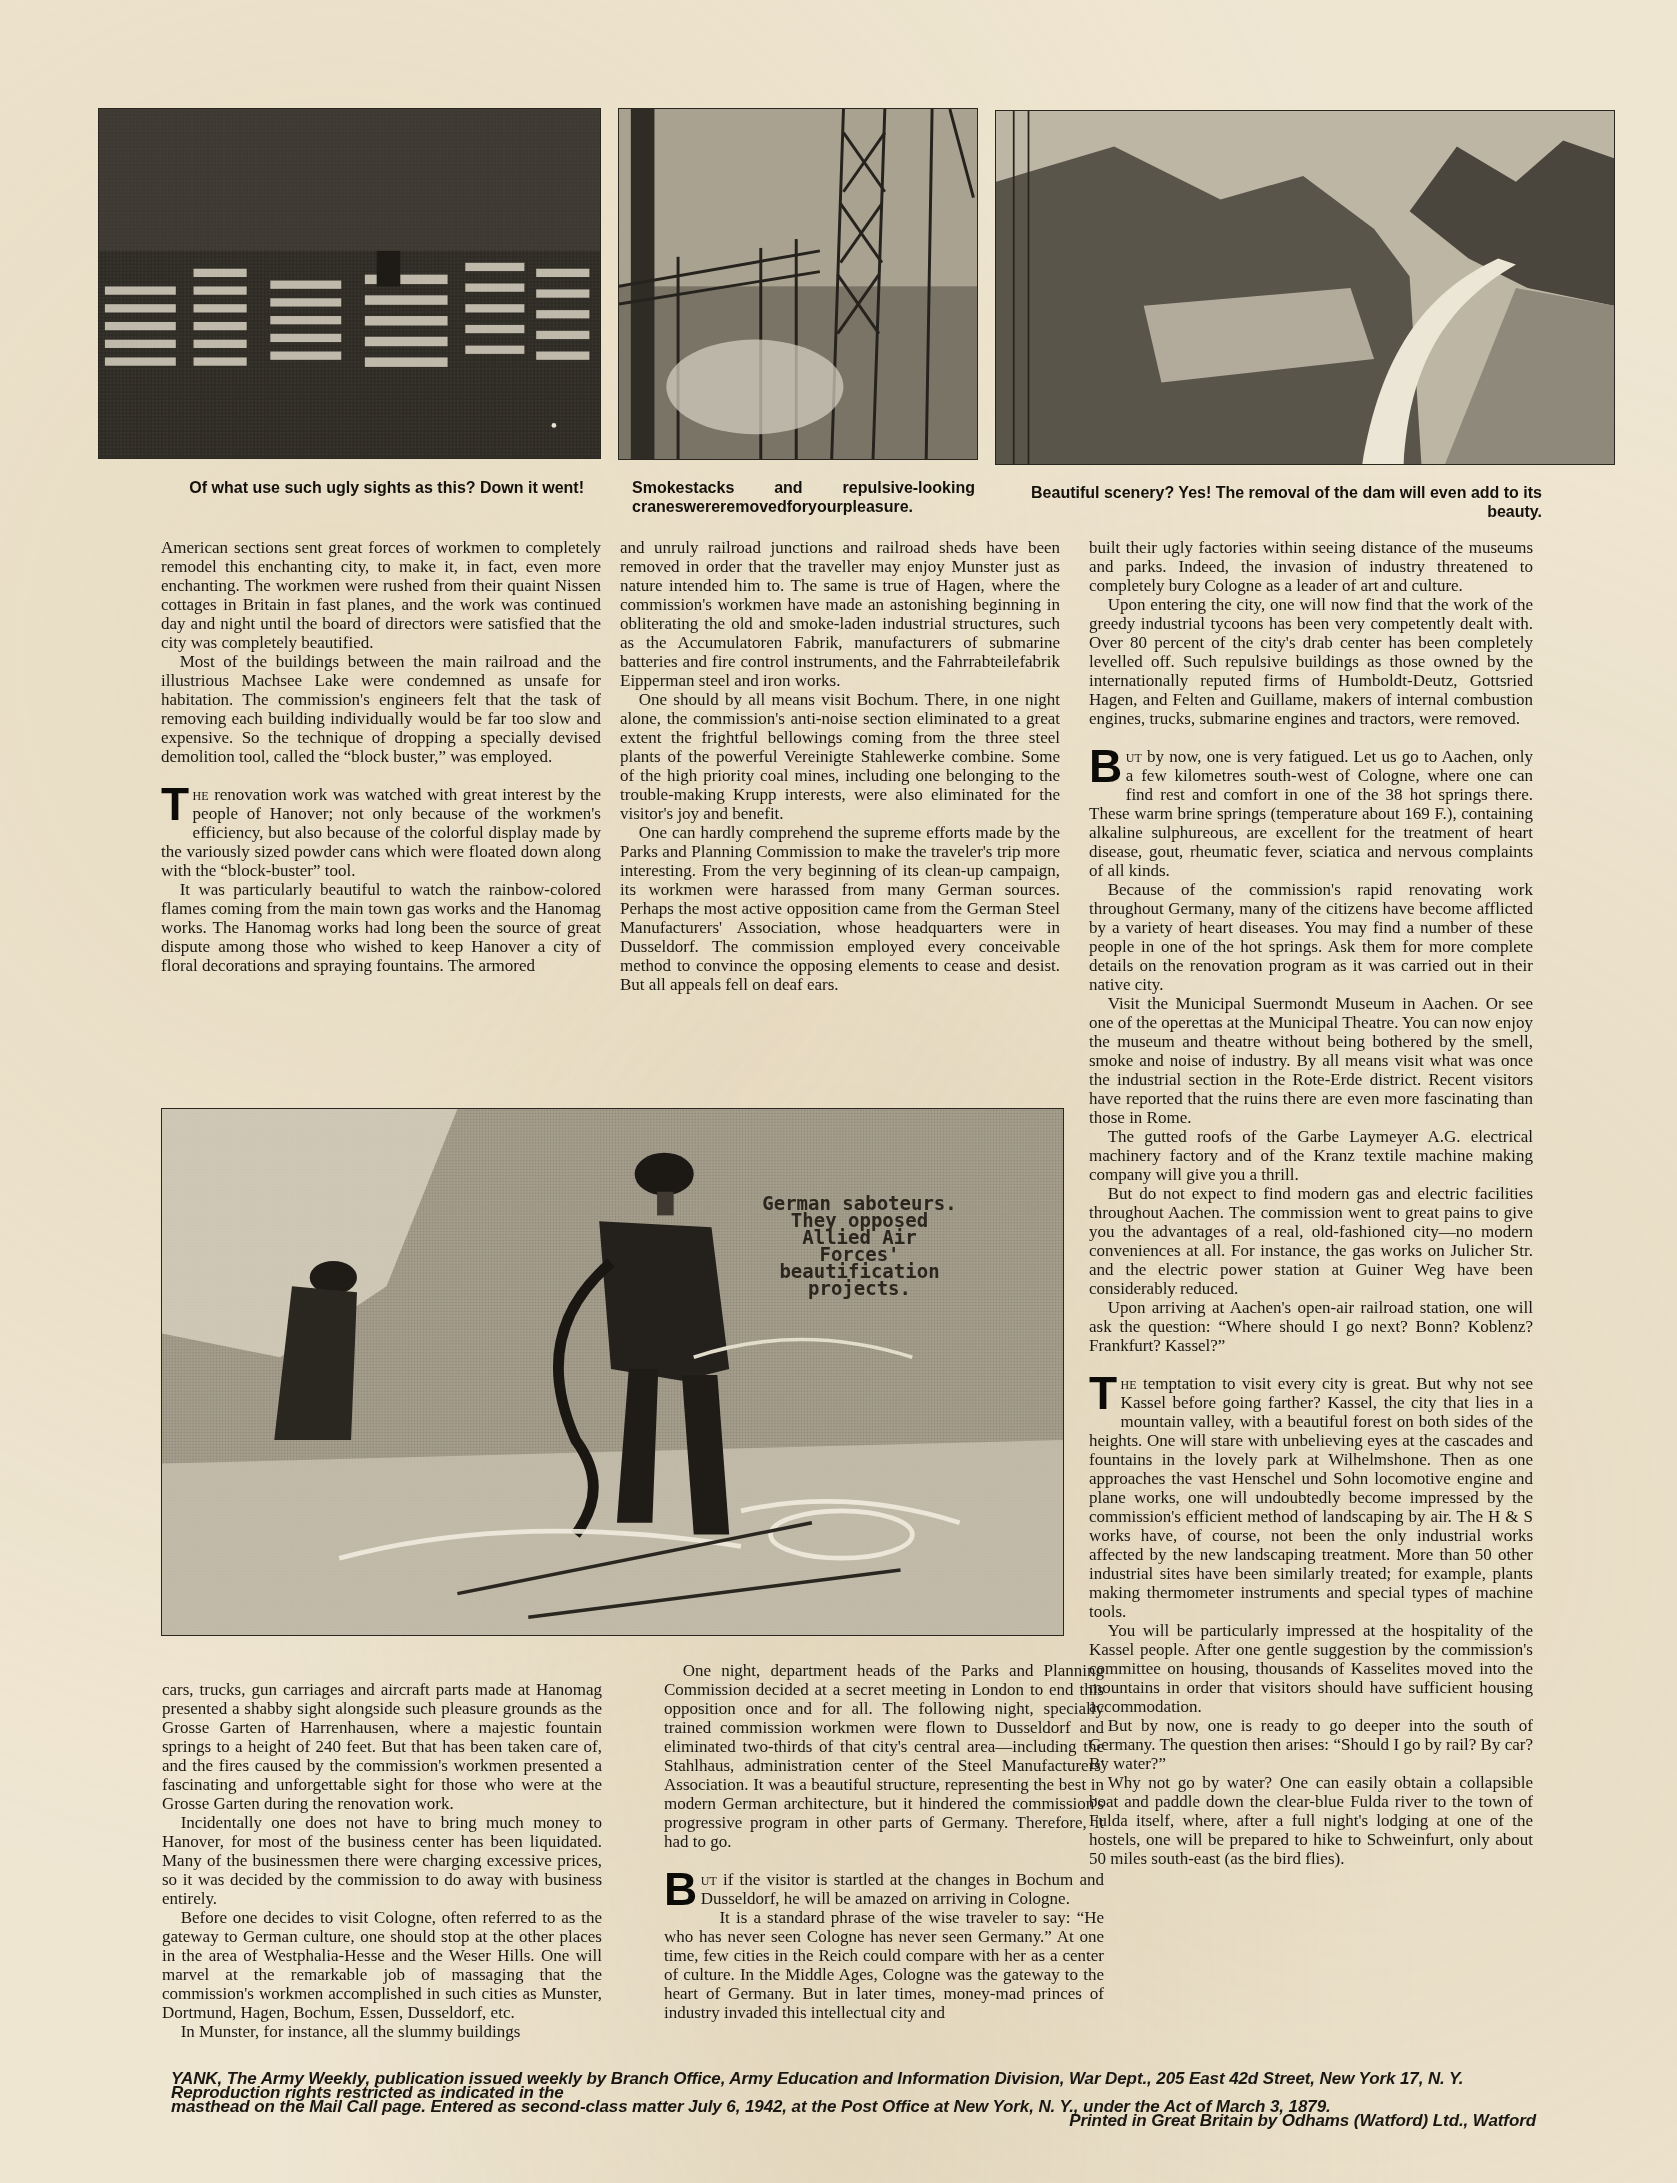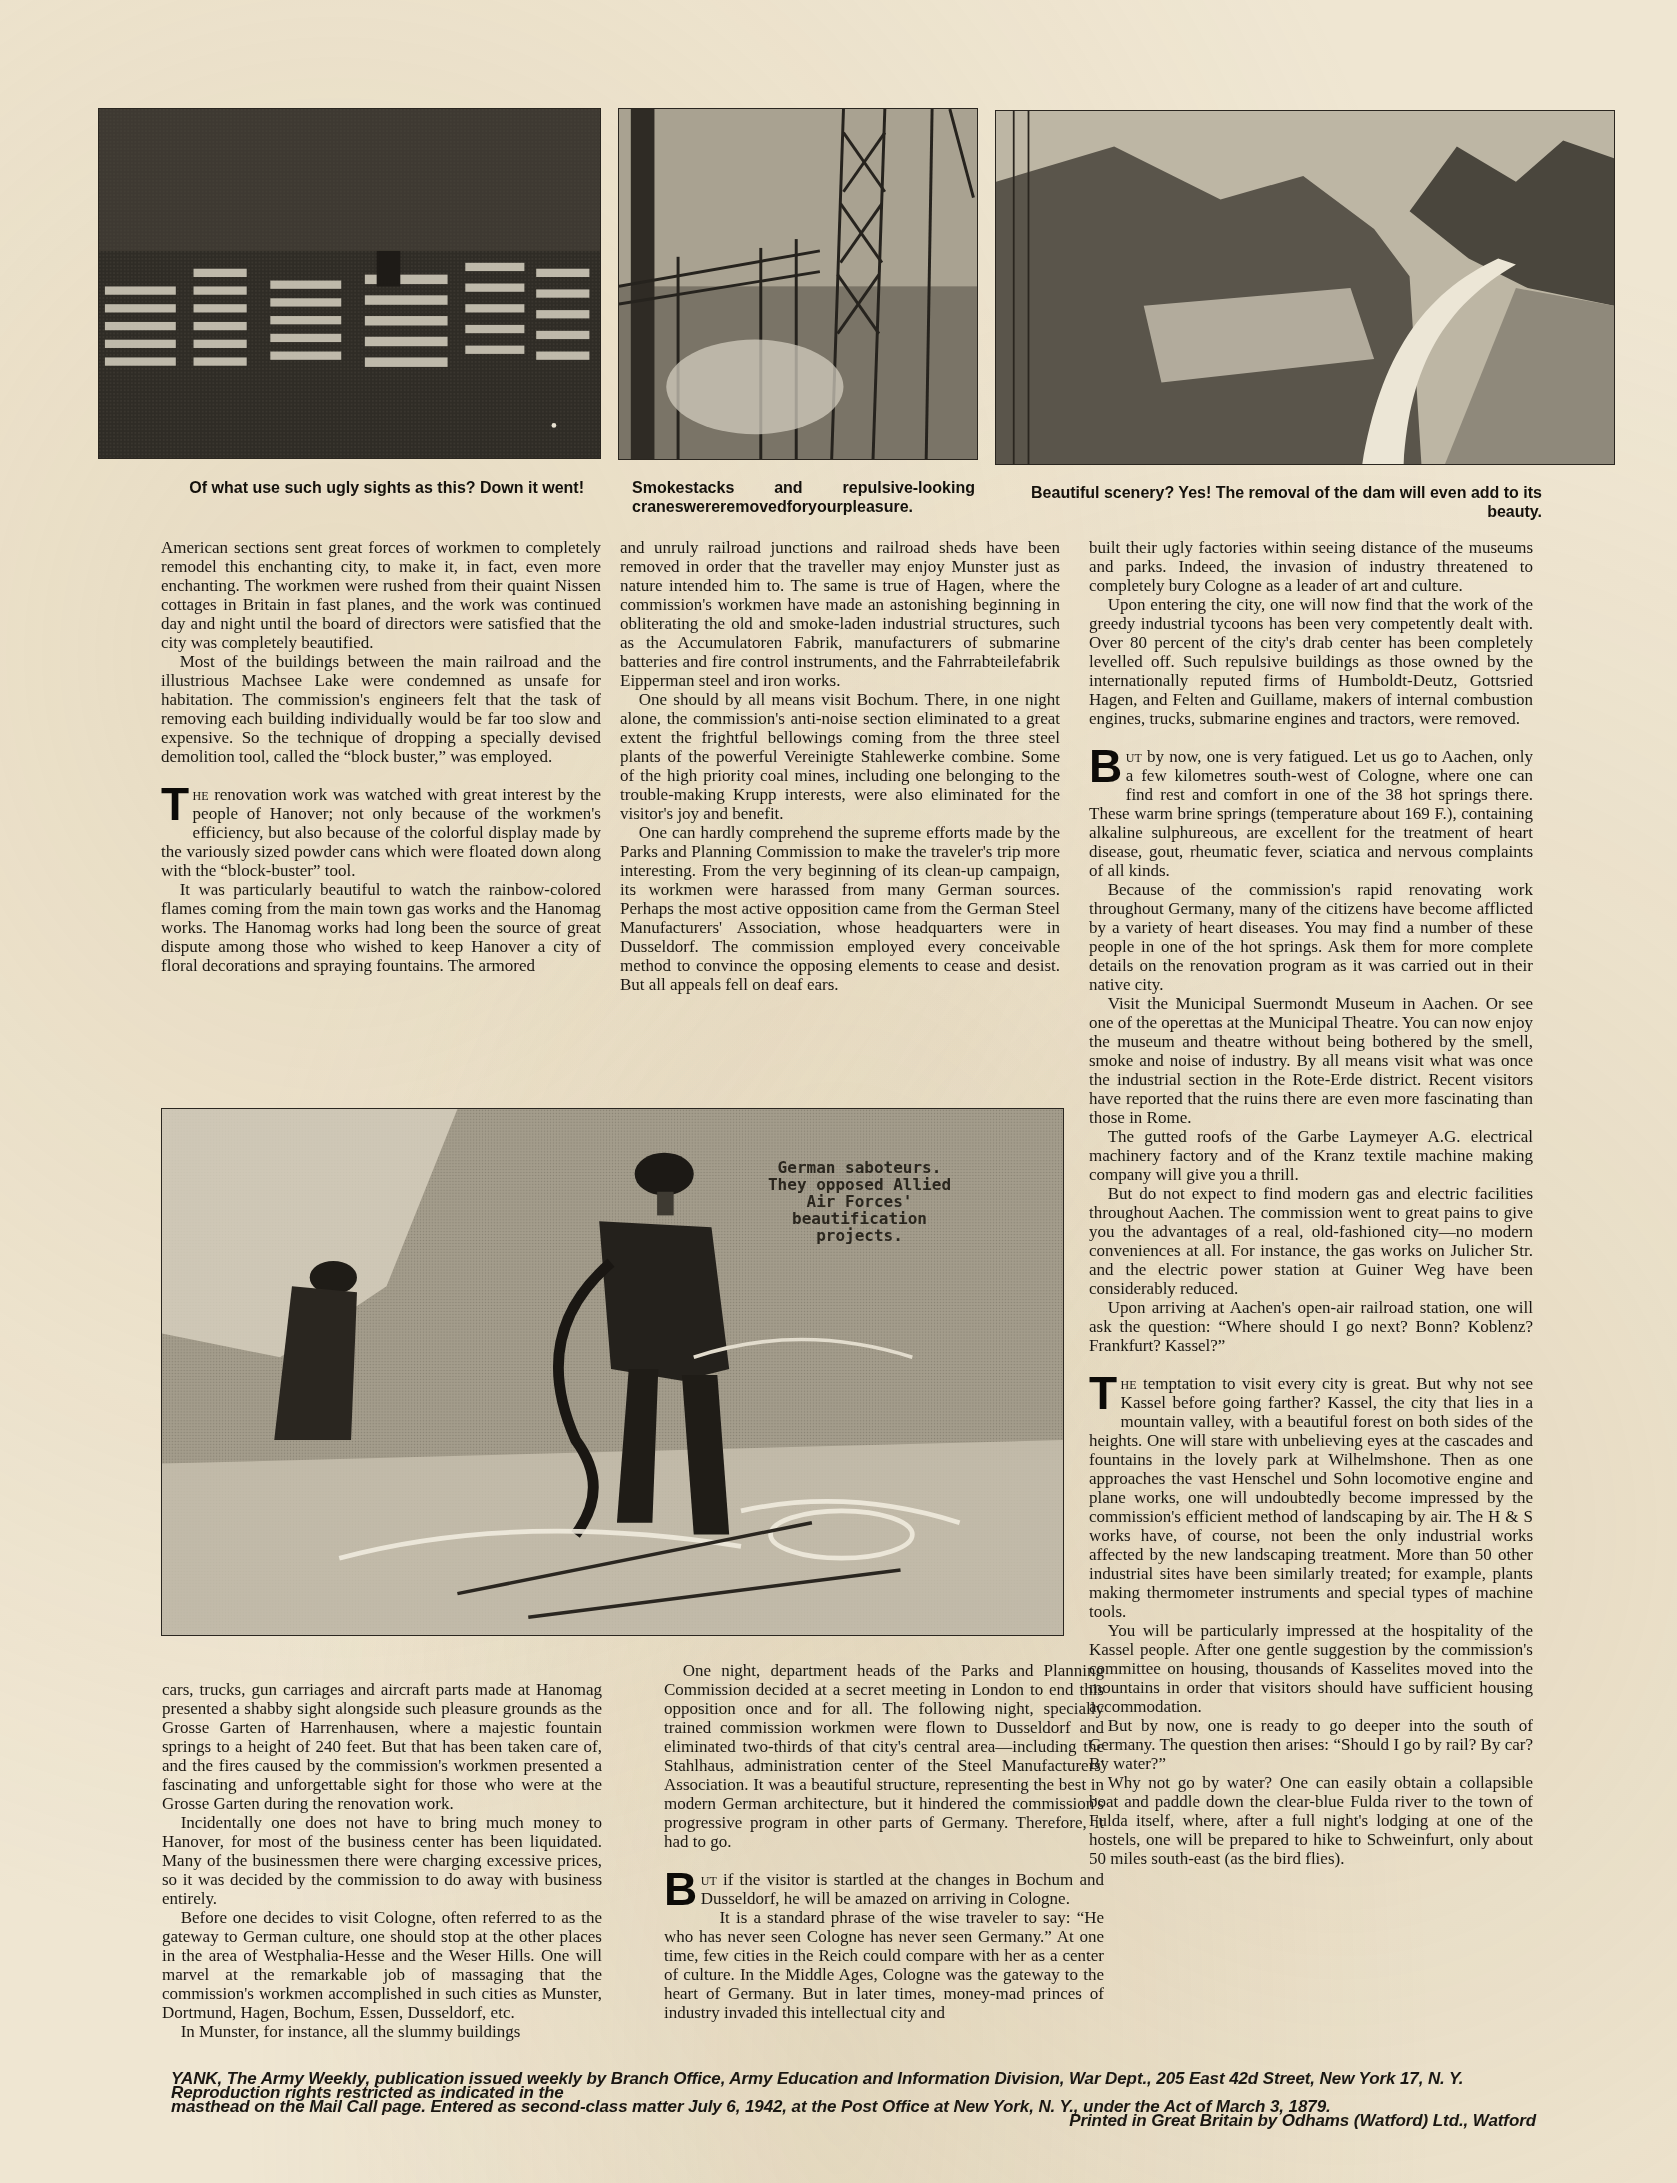--- a/index.html
+++ b/index.html
@@ -28,21 +28,21 @@
   .col p { margin: 0; text-indent: 1.1em; hyphens: auto; }
   .col p.noindent { text-indent: 0; }
   .col p.section { text-indent: 0; margin-top: 19px; }
   .dropcap {
     float: left; font-family: "Liberation Sans", "DejaVu Sans", sans-serif; font-weight: 900;
     font-size: 46px; line-height: 37px; margin: 1.2px 3.5px 0 0; color: #0d0b08;
   }
   .smallcaps { font-variant: small-caps; }
   .inset-caption {
     position: absolute; font-family: "DejaVu Sans Mono", "Liberation Mono", monospace;
-    font-weight: bold; font-size: 16px; line-height: 17px; color: #2a261e; text-align: center;
+    font-weight: bold; font-size: 19px; line-height: 17px; color: #2a261e; text-align: center; margin-top: 36px;
   }
   .footer {
     position: absolute; left: 171px; top: 2072px; width: 1365px;
     font-family: "Liberation Sans", "DejaVu Sans", sans-serif; font-style: italic; font-weight: bold;
     font-size: 17px; line-height: 14px; color: #1a1712; letter-spacing: -0.1px;
   }
   .footer .right { float: right; }
 </style>
 </head>
 <body>

